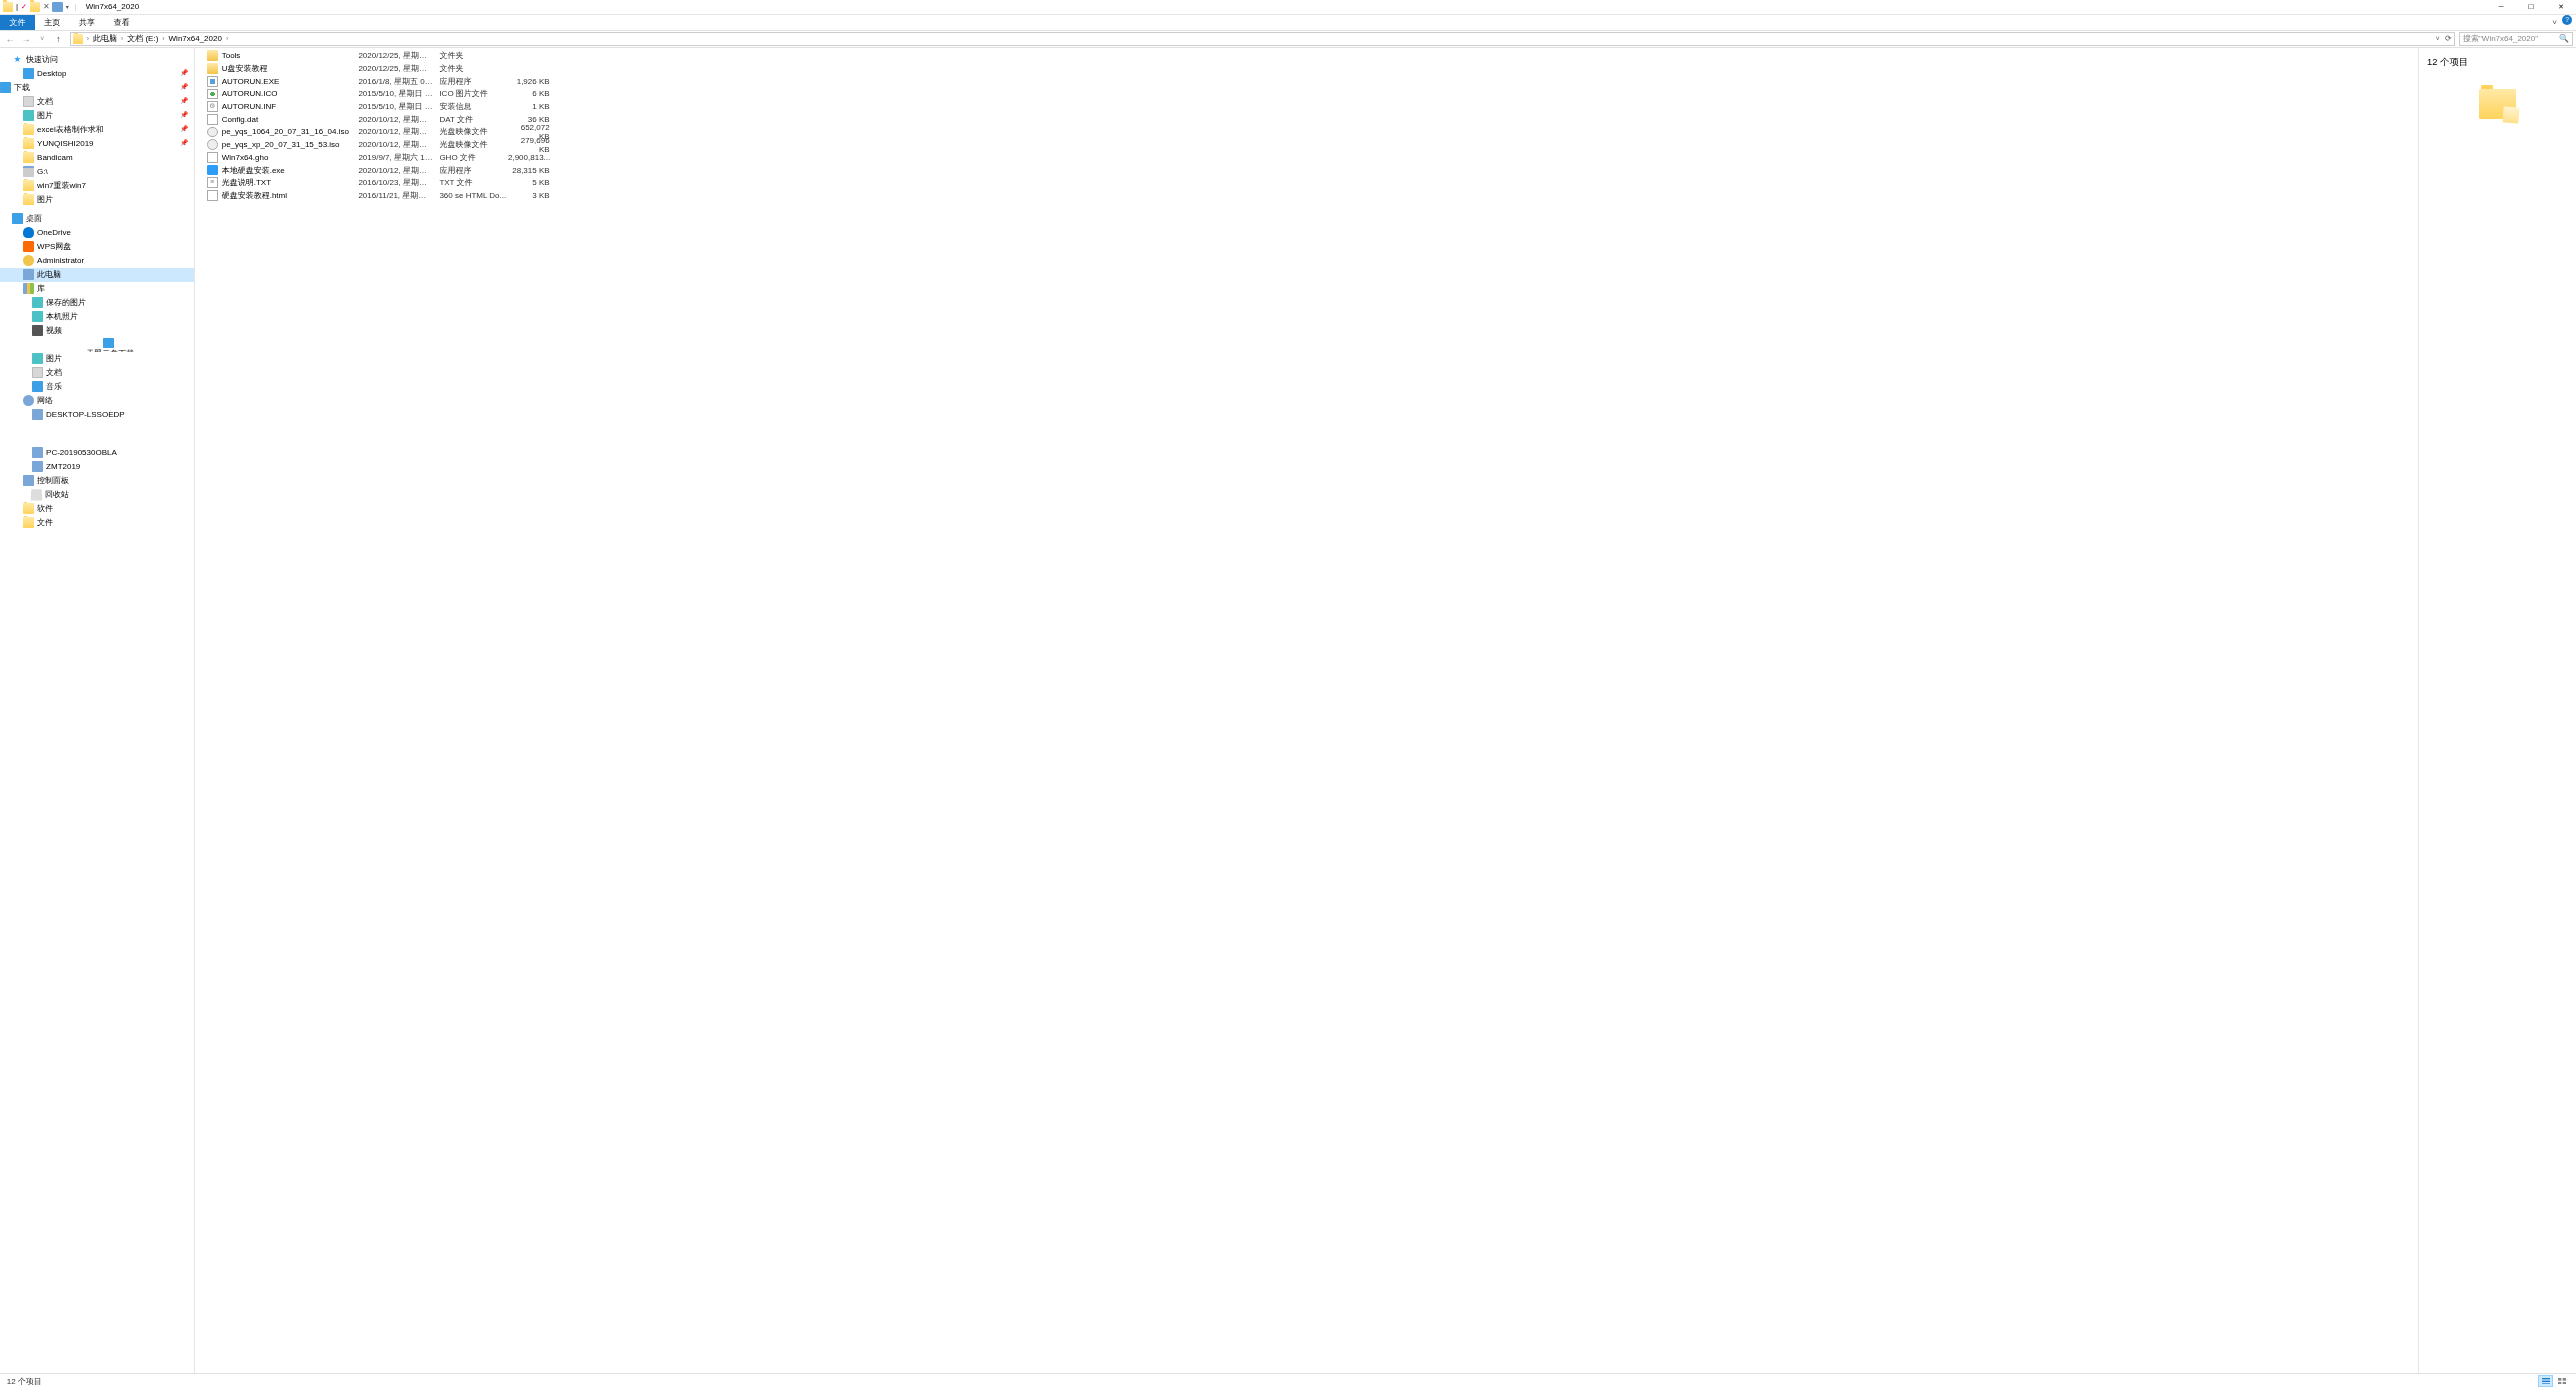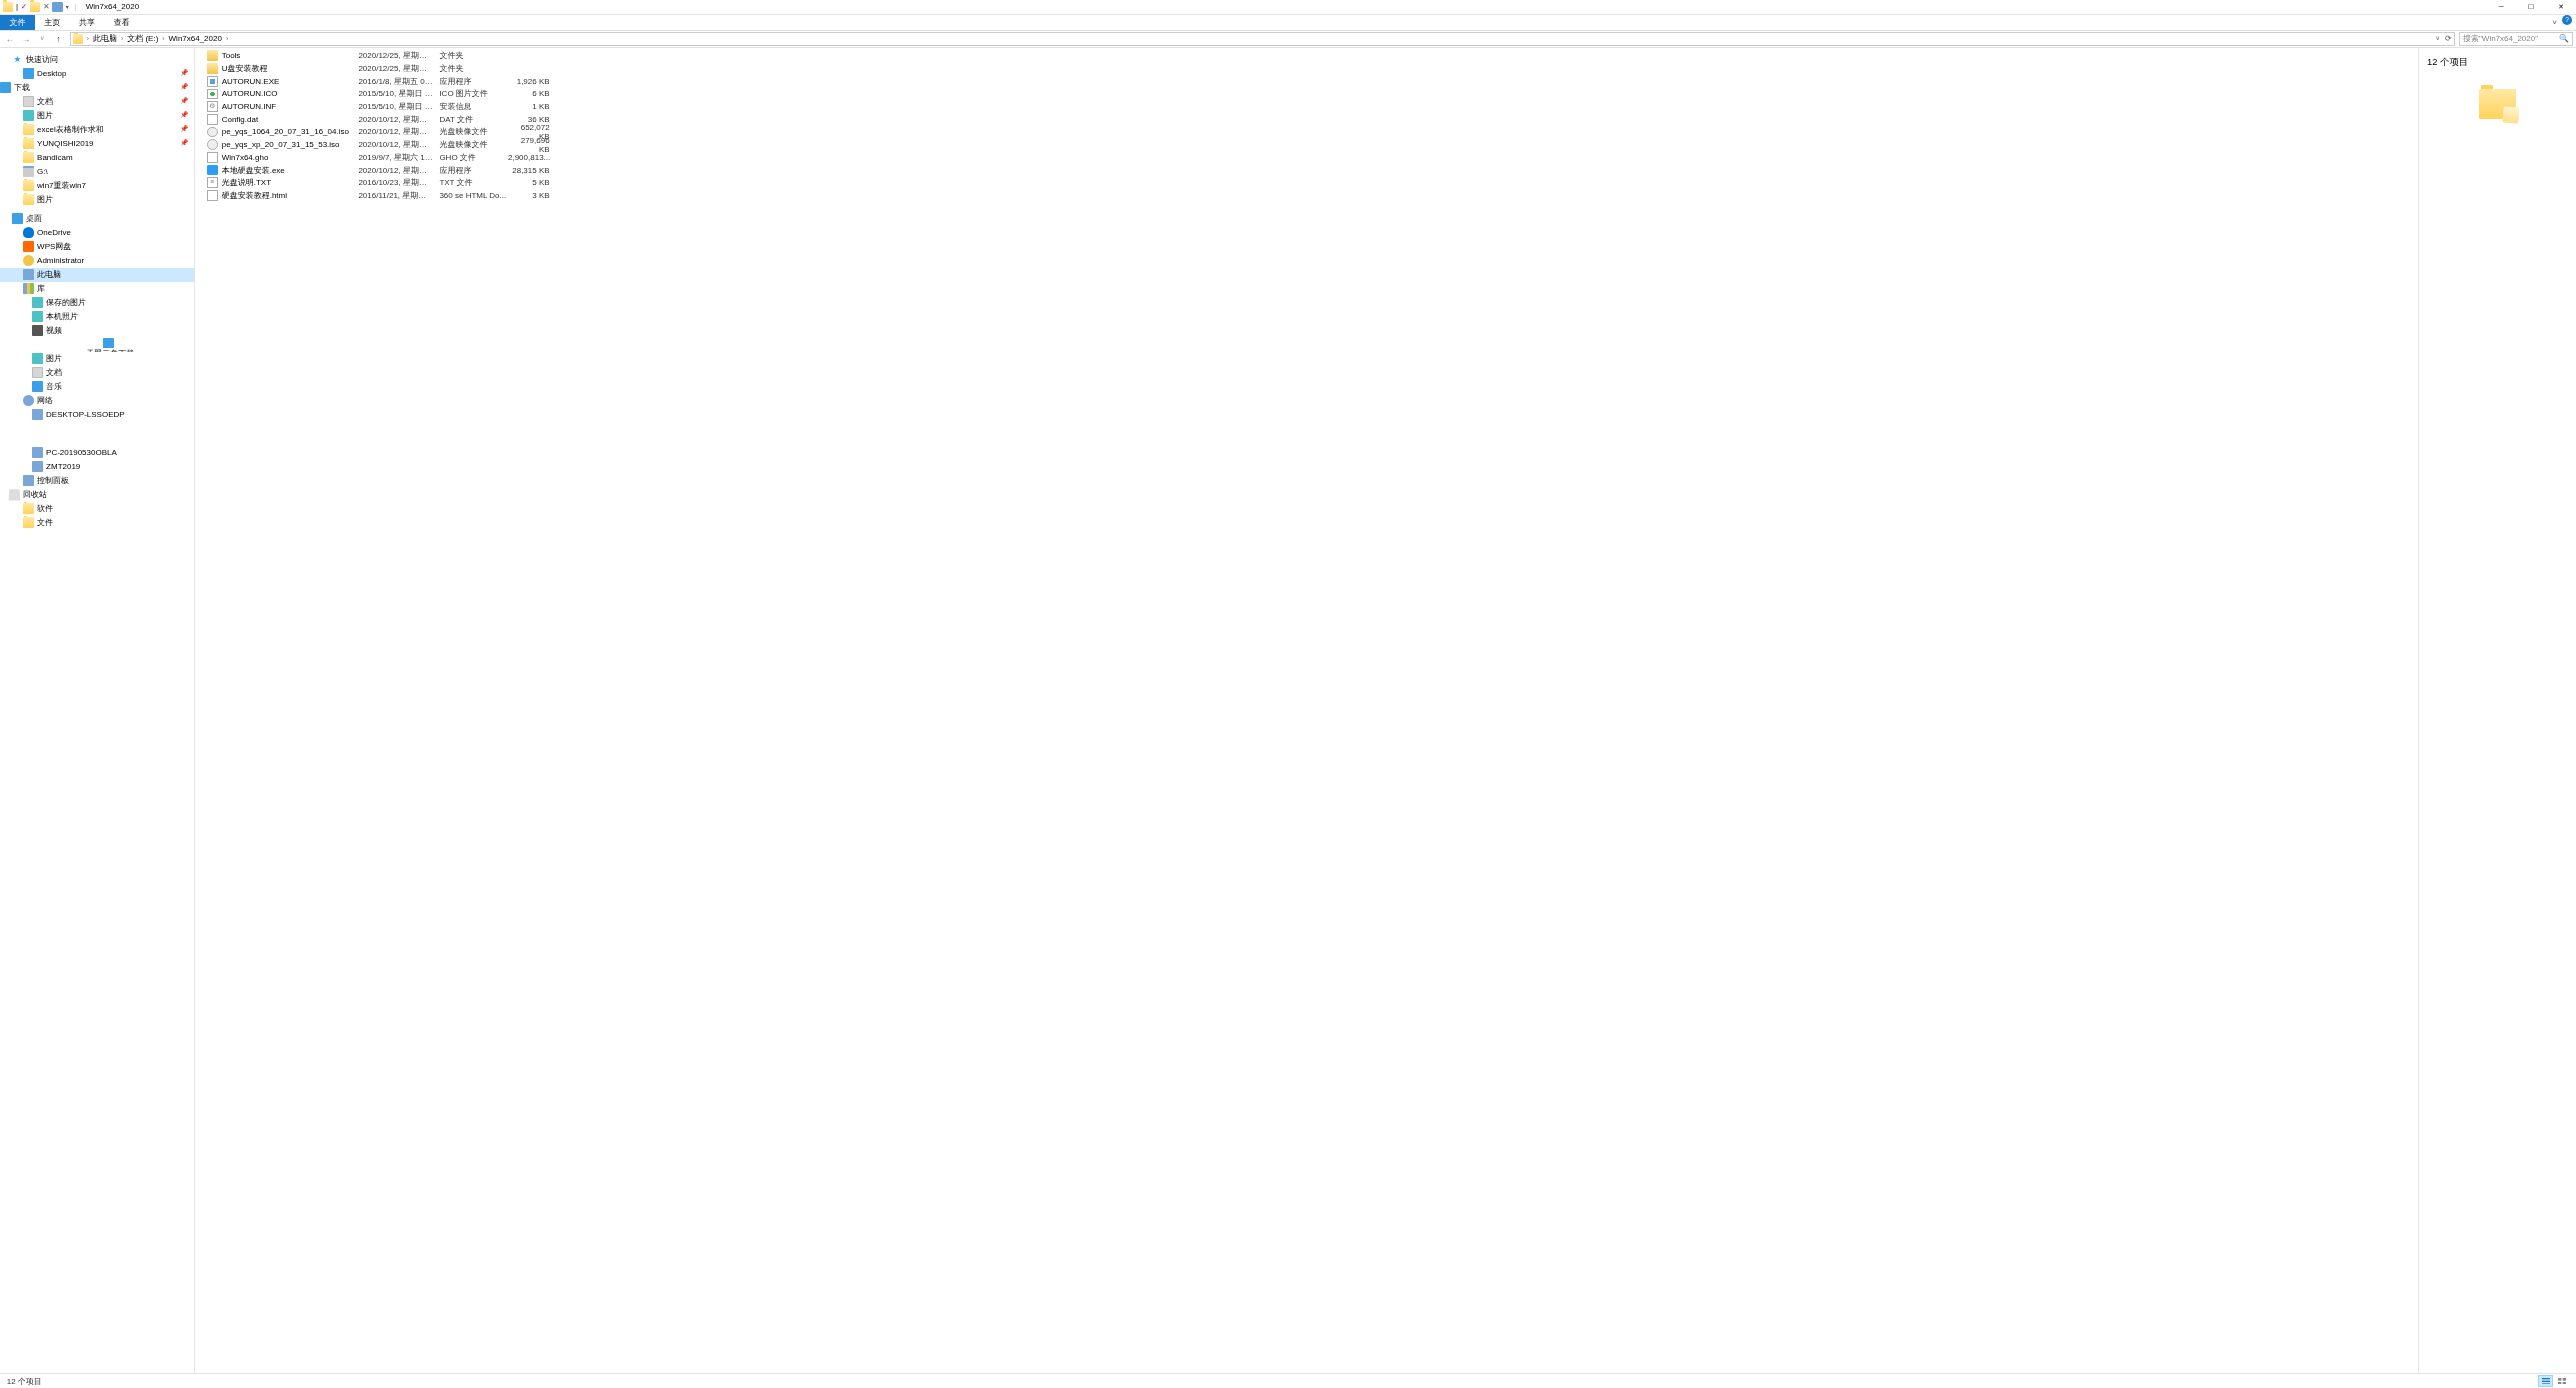--- a/index.html
+++ b/index.html
@@ -293,21 +293,21 @@
         <span class="tlabel">PC-20190530OBLA</span>
       </div>
       <div class="tree-item" style="padding-left: 32px;">
         <span class="ticon ico-pc"></span>
         <span class="tlabel">ZMT2019</span>
       </div>
       <div class="tree-item" style="padding-left: 23px;">
         <span class="ticon ico-panel"></span>
         <span class="tlabel">控制面板</span>
       </div>
-      <div class="tree-item" style="padding-left: 9px;">
+      <div class="tree-item" style="padding-left: 23px; margin-left: 8px;">
         <span class="ticon ico-bin"></span>
         <span class="tlabel">回收站</span>
       </div>
       <div class="tree-item" style="padding-left: 23px;">
         <span class="ticon ico-folder"></span>
         <span class="tlabel">软件</span>
       </div>
       <div class="tree-item" style="padding-left: 23px;">
         <span class="ticon ico-folder"></span>
         <span class="tlabel">文件</span>

